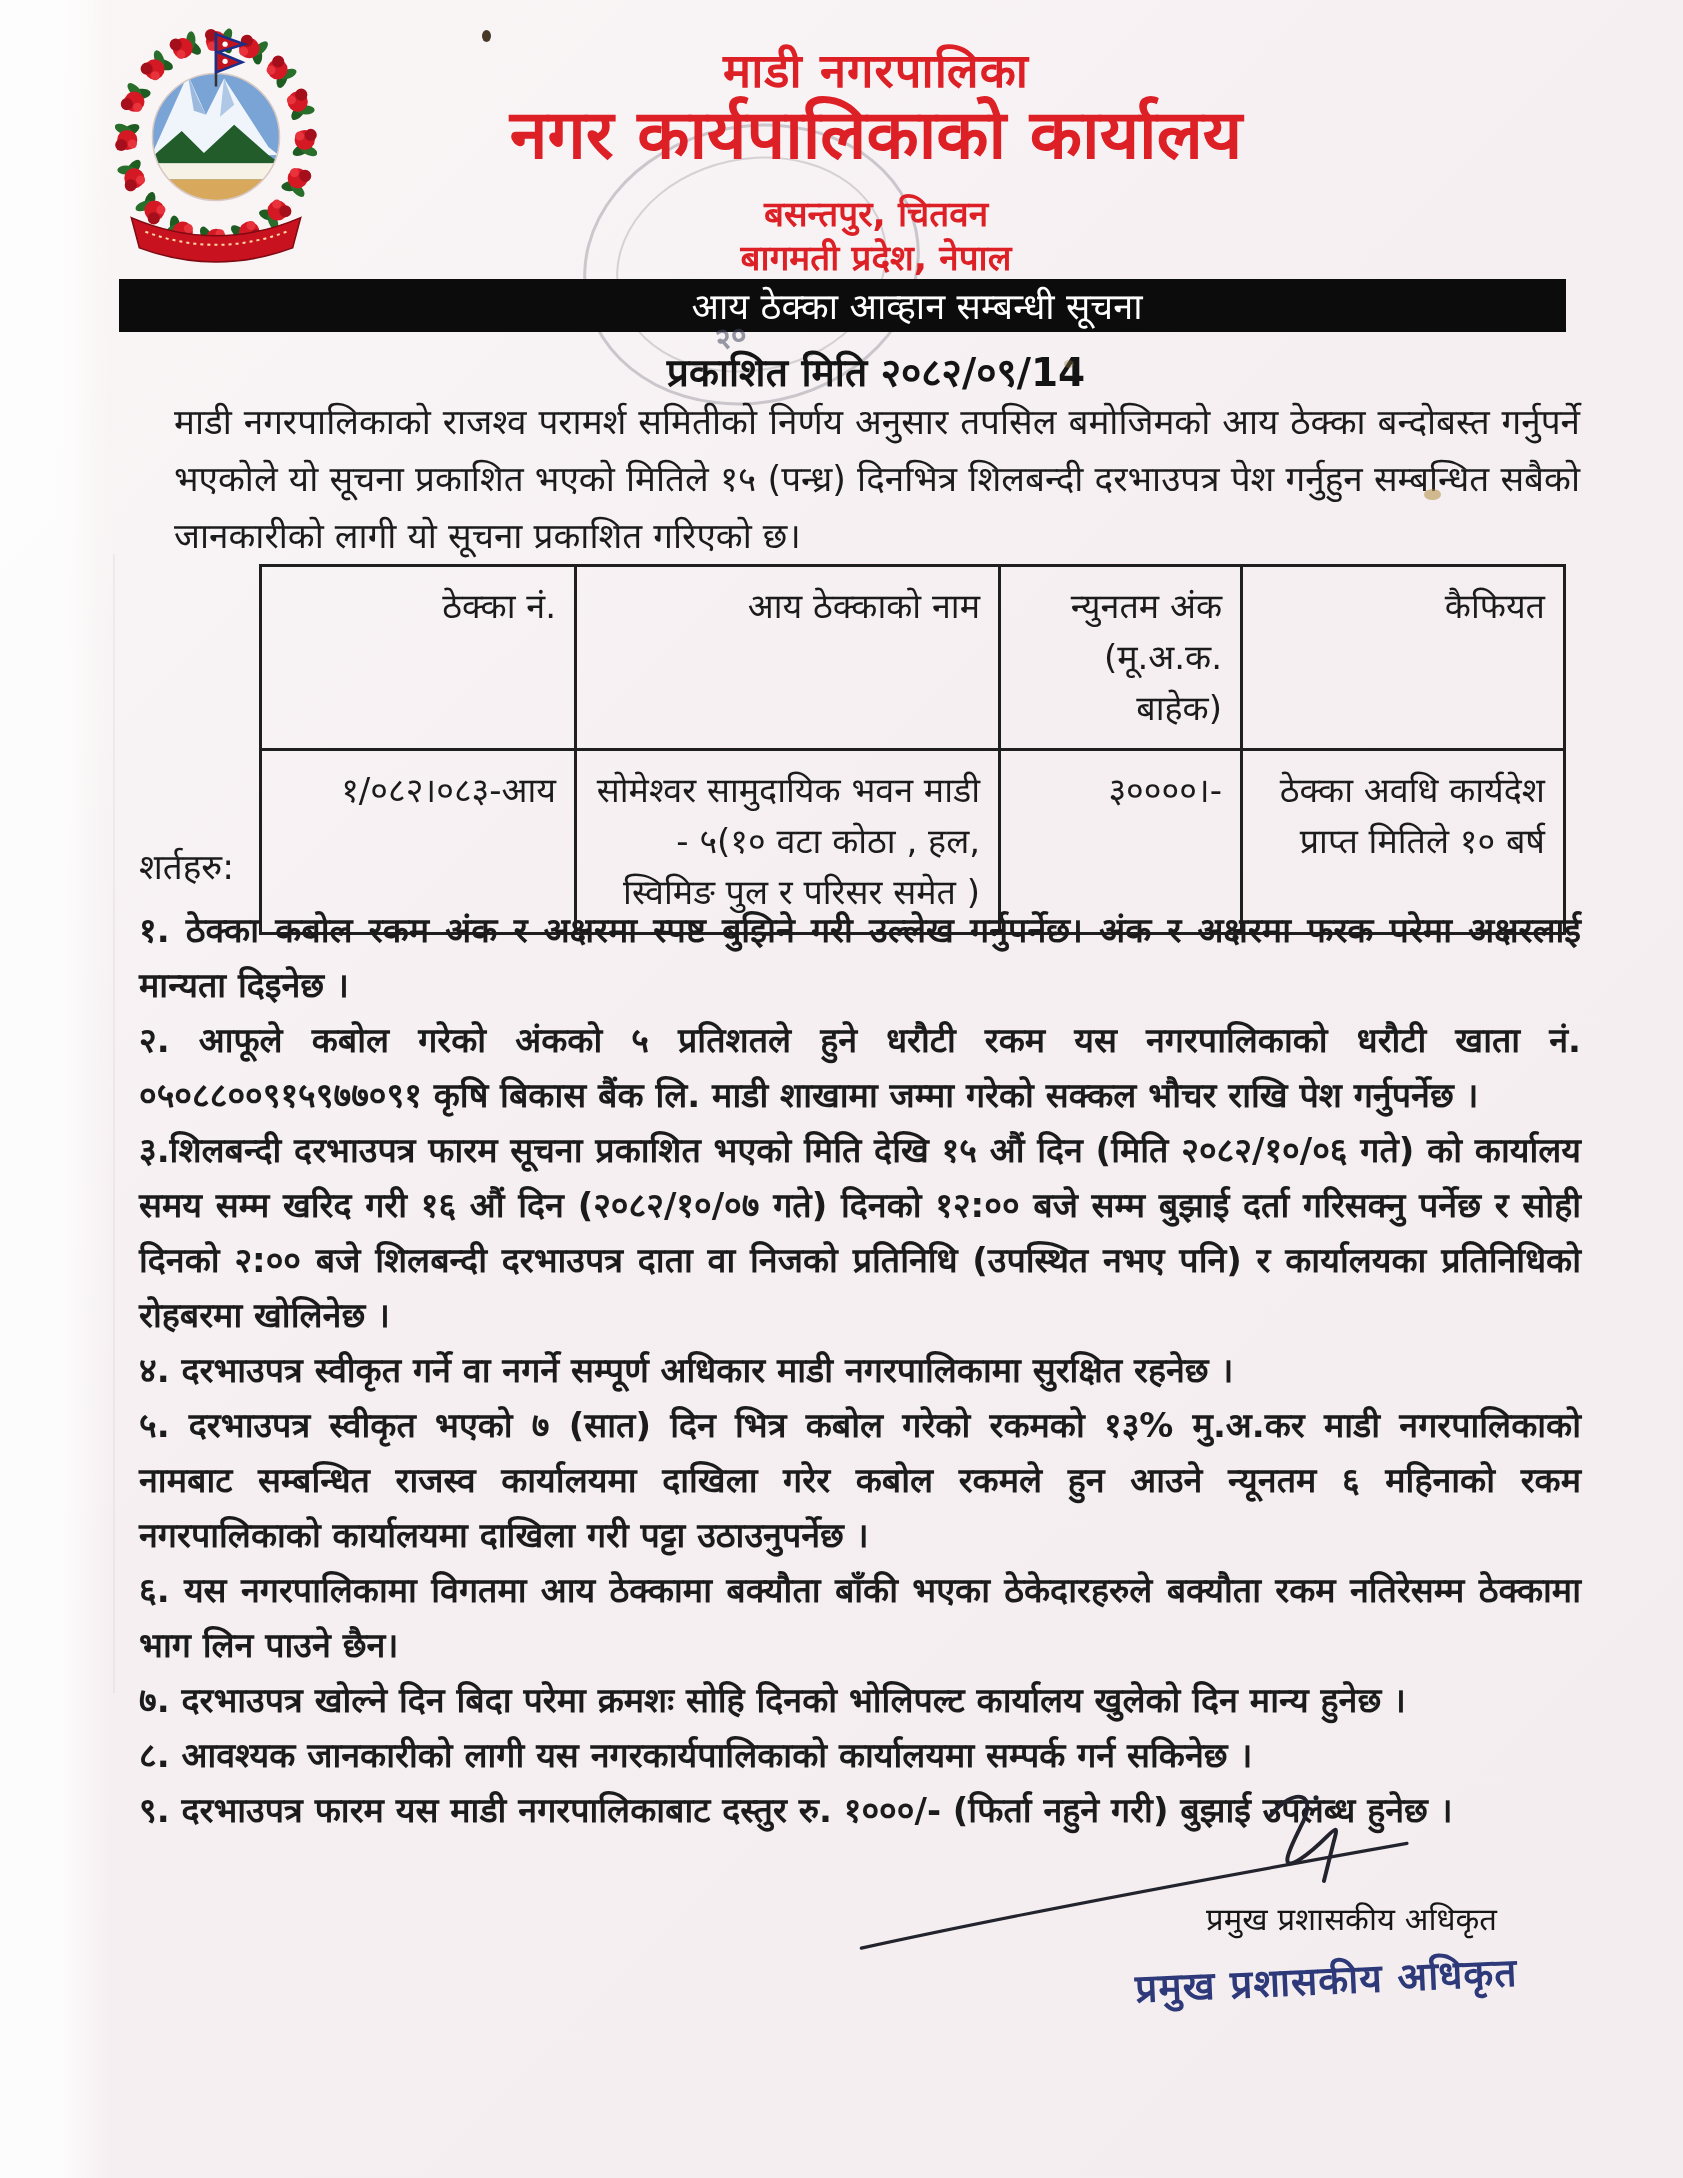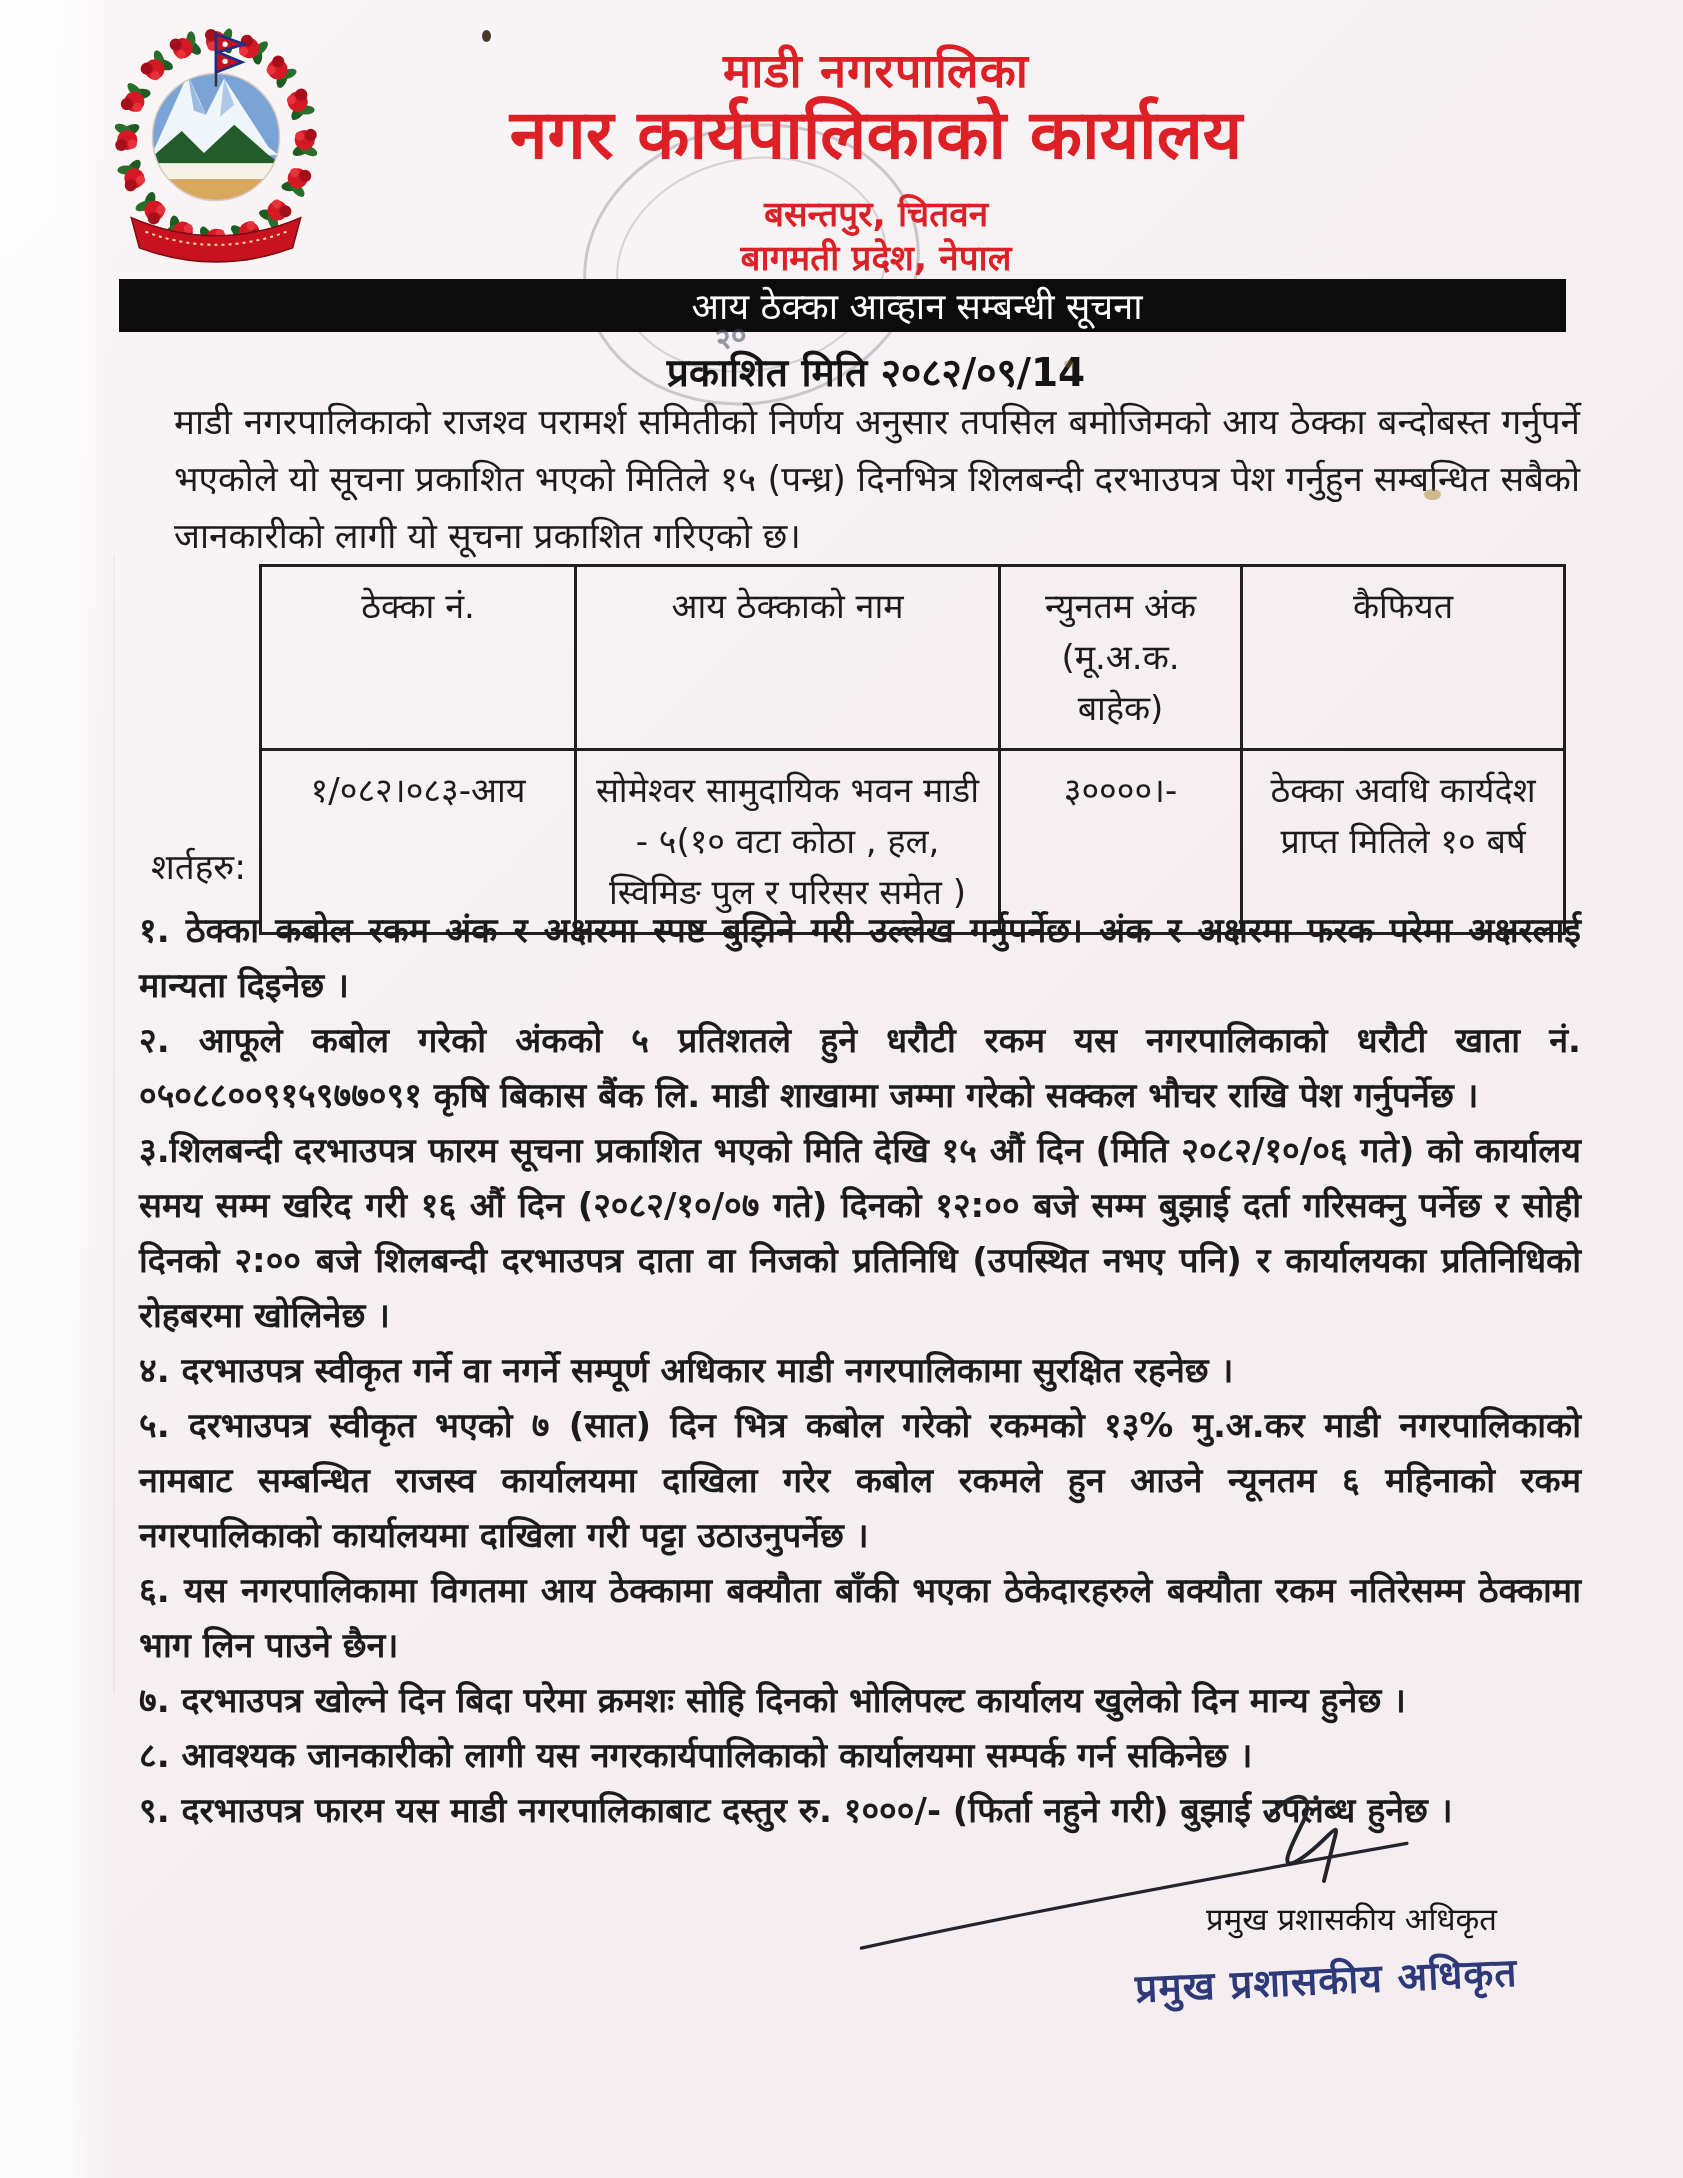--- a/index.html
+++ b/index.html
@@ -40,29 +40,29 @@
     color:rgba(70,75,95,.55); transform:rotate(-14deg); font-weight:bold; }
 
   
   .intro { position:absolute; left:174px; top:394px; width:1406px;
     font-size:35px; line-height:57px; text-align:justify; }
 
   
   .contract-table { position:absolute; left:259px; top:564px; width:1303px;
     border-collapse:collapse; table-layout:fixed; font-size:34px; }
   .contract-table th, .contract-table td {
-    border:3px solid #1f1f1f; vertical-align:top; text-align:center;
+    border:3px solid #1f1f1f; vertical-align:top; text-align:right;
     padding:14px 18px; font-weight:normal; line-height:51px; }
   .thead-row { height:99px; }
   .tdata-row { height:154px; }
   .cell-justify { text-align:justify; }
 
   
   .conditions { position:absolute; left:139px; top:842px; width:1442px; font-size:34px; }
-  .cond-head { font-size:35px; margin:0 0 14px 12px; }
+  .cond-head { font-size:35px; margin:0 0 14px 0; }
   .cond { margin:0; line-height:55px; text-align:justify;font-weight:bold; }
 
   
   .sig-svg { position:absolute; left:847px; top:1786px; width:598px; height:172px; }
   .officer-printed { position:absolute; left:1206px; top:1897px; font-size:31px; color:#161616; }
   .officer-stamp { position:absolute; left:1135px; top:1952px; font-size:39px; font-weight:bold;
     color:#1d2a6e; transform:rotate(-2.5deg); letter-spacing:1px; opacity:.92; }
 
   
   .speck { position:absolute; border-radius:50%; }

